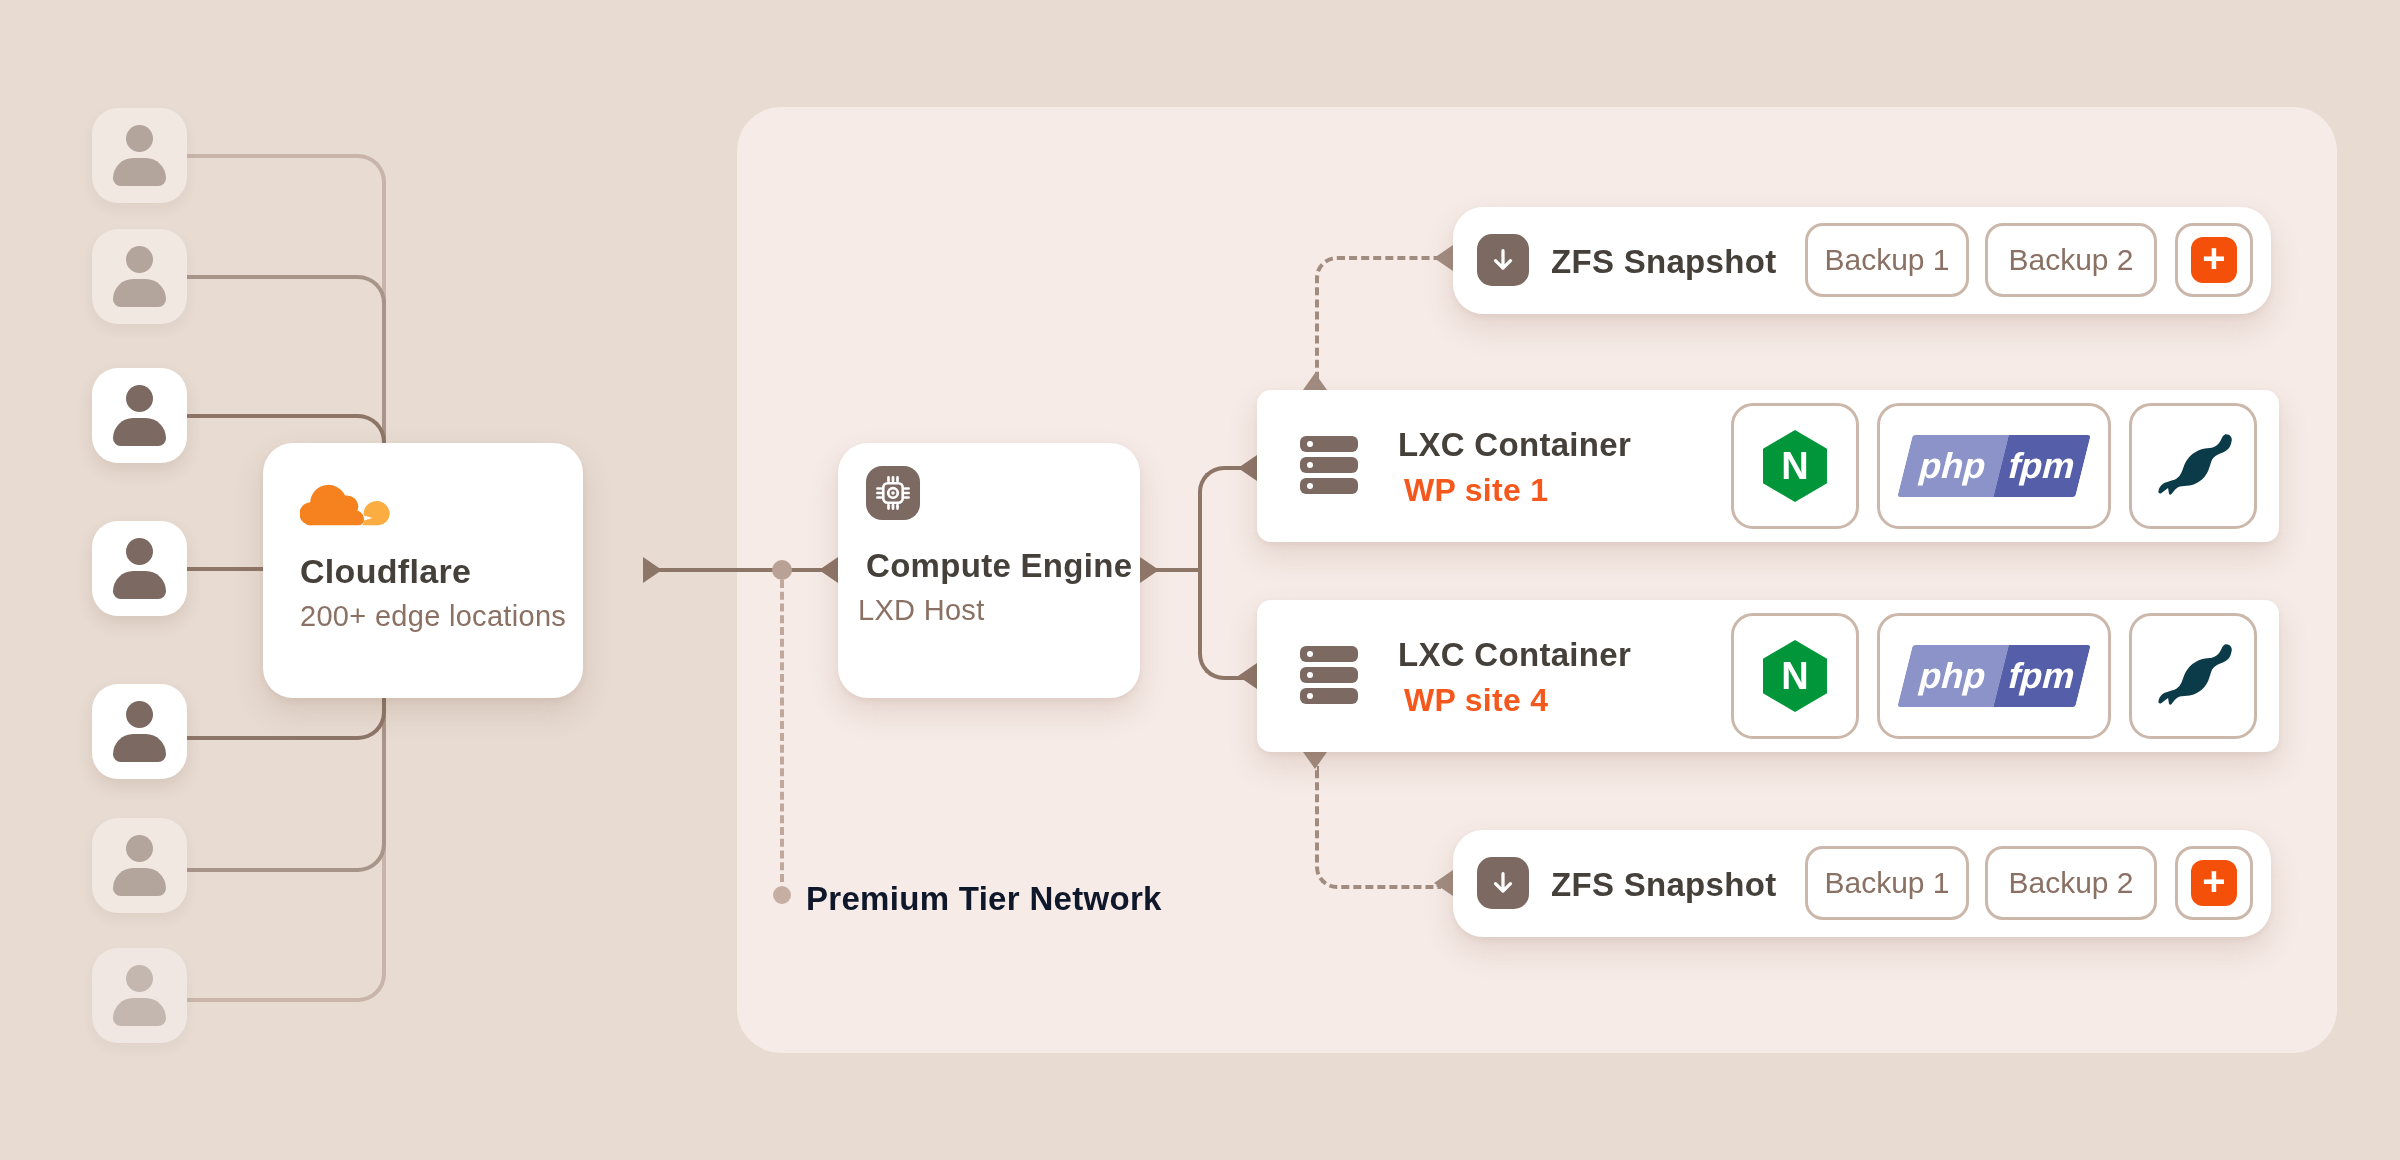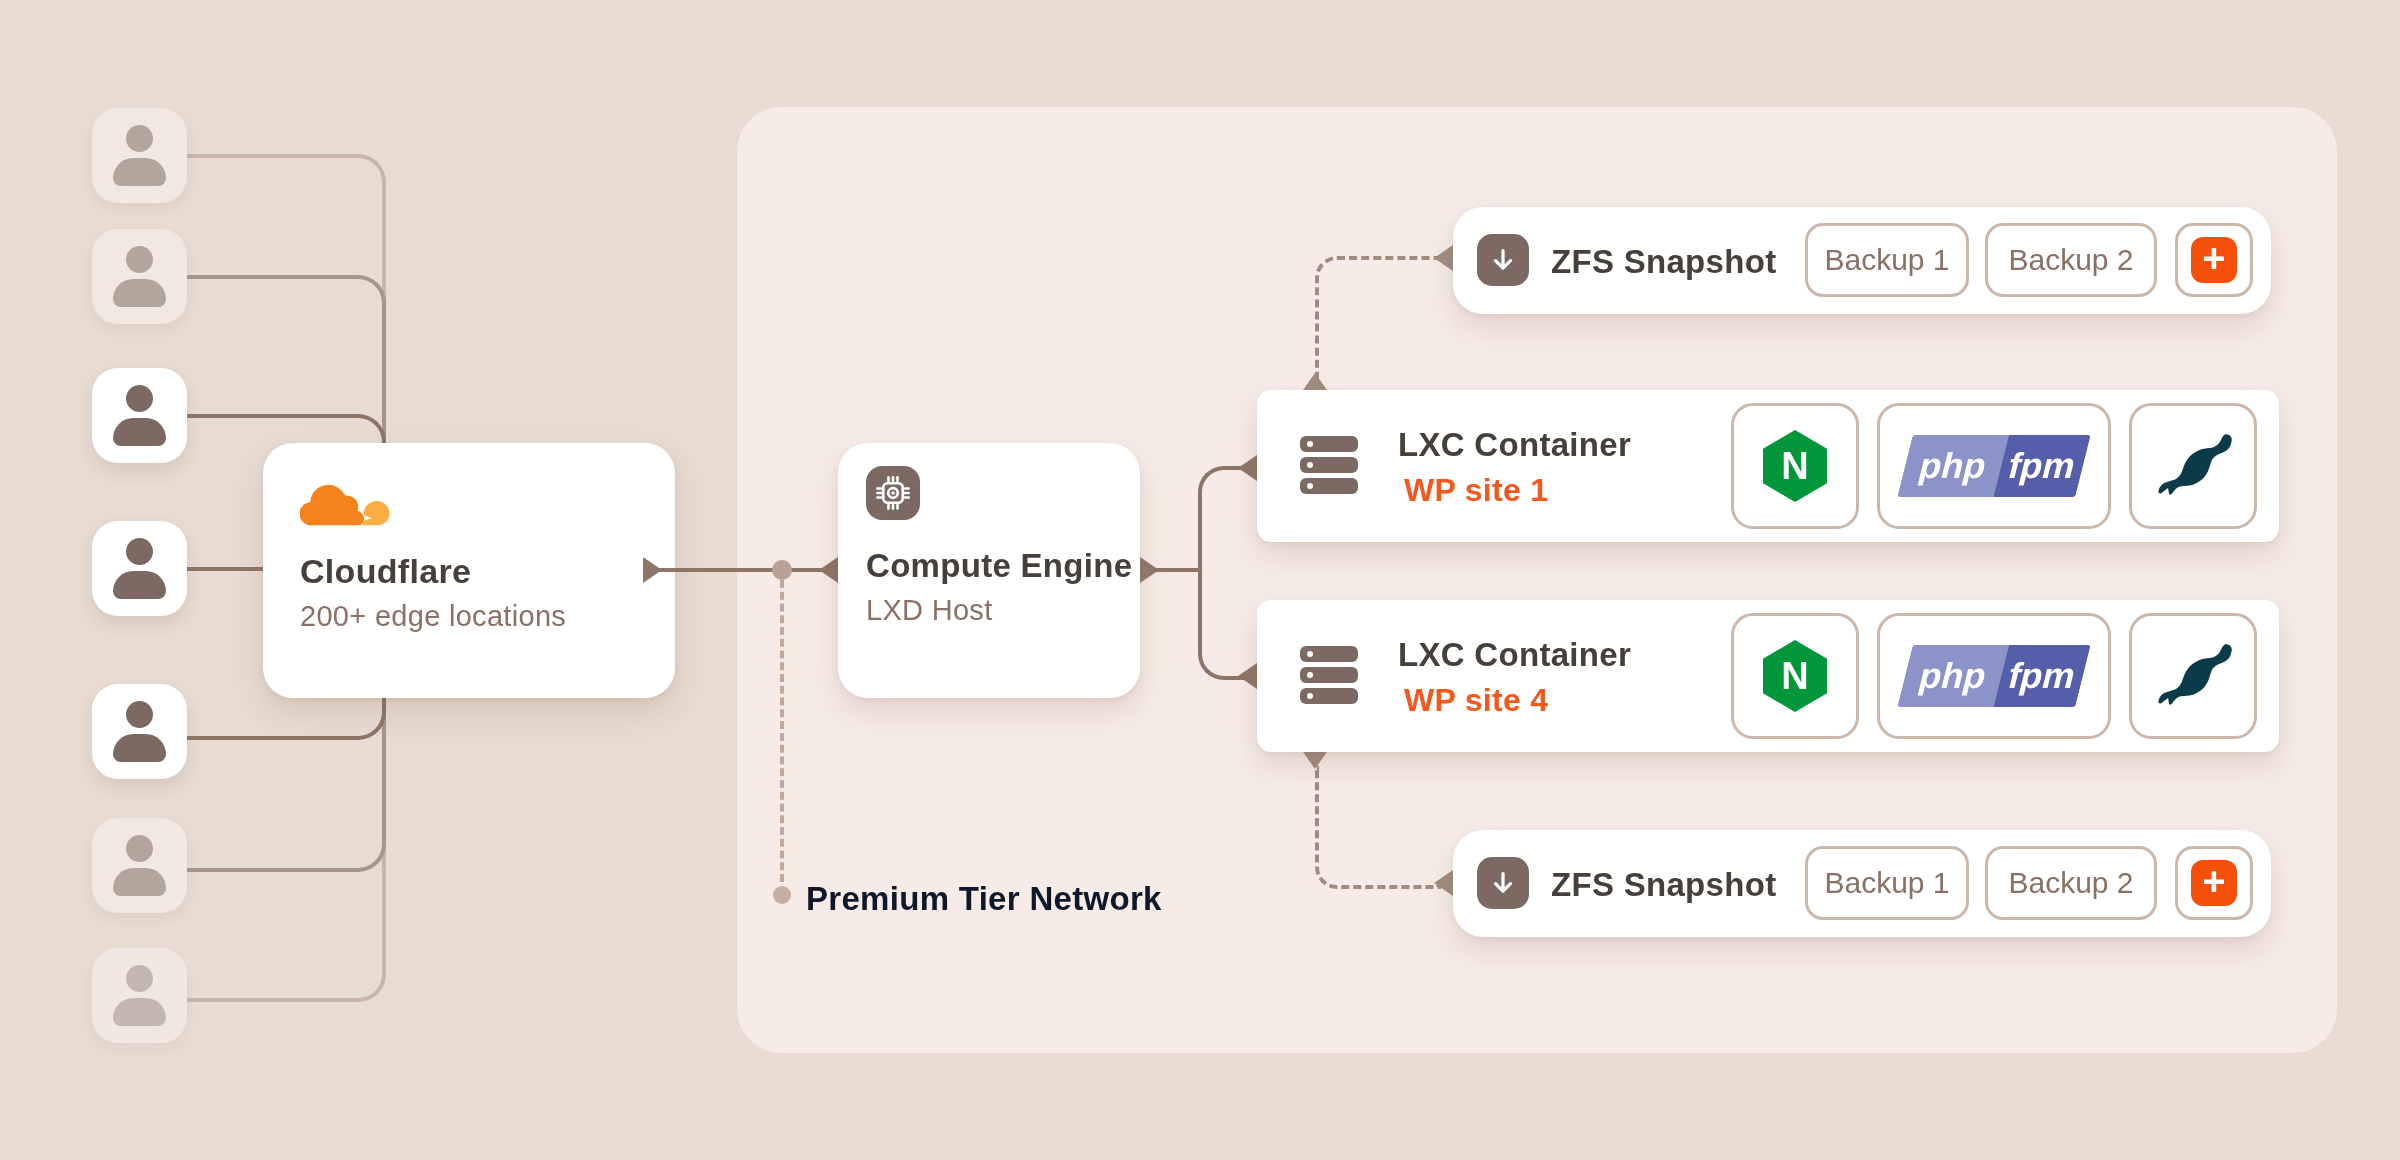--- a/index.html
+++ b/index.html
@@ -114,21 +114,21 @@
   </div>
 <div class="abs user fade1" style="left:92px;top:818px;">
     <span class="head"></span>
     <span class="torso"></span>
   </div>
 <div class="abs user fade2" style="left:92px;top:948px;">
     <span class="head"></span>
     <span class="torso"></span>
   </div>
 
-<div class="abs card" style="left:263px;top:443px;width:412px;height:255px;">
+<div class="abs card" style="left:263px;top:443px;width:320px;height:255px;">
   <span class="abs" style="left:37px;top:31px;">
     <svg width="100" height="58" viewBox="0 0 120 70">
       <path fill="#fbad41" d="M95 62 H72 l5-18 a16 16 0 0 1 19-11 a16 16 0 0 1 12 15 a15 15 0 0 1-13 14z"></path>
       <path fill="#ffffff" d="M70 50 l4-11 3 11 10 3-10 3-3 10-4-10-9-3z"></path>
       <path fill="#f6821f" d="M14 62 a14 14 0 0 1-2-28 a22 22 0 0 1 42-8 a14 14 0 0 1 16 14 l-1 4 a12 12 0 0 1 8 11 q0 7-8 7z"></path>
     </svg>
   </span>
   <div class="abs title" style="left:37px;top:111px;">Cloudflare</div>
   <div class="abs subtitle" style="left:37px;top:159px;">200+ edge locations</div>
 </div>
@@ -146,21 +146,21 @@
     <svg width="36" height="36" viewBox="0 0 24 24">
       <g stroke="#ffffff" stroke-width="1.8" fill="none" stroke-linecap="round">
         <rect x="5.5" y="5.5" width="13" height="13" rx="3"></rect>
         <circle cx="12" cy="12" r="3.2"></circle>
         <path d="M9 1.6v2.4M12 1.6v2.4M15 1.6v2.4M9 20v2.4M12 20v2.4M15 20v2.4M1.6 9h2.4M1.6 12h2.4M1.6 15h2.4M20 9h2.4M20 12h2.4M20 15h2.4"></path>
       </g>
       <circle cx="12" cy="12" r="1.2" fill="#ffffff"></circle>
     </svg>
   </span>
   <div class="abs title" style="left:28px;top:106px;font-size:33px;">Compute Engine</div>
-  <div class="abs subtitle" style="left:28px;top:153px;">LXD Host</div>
+  <div class="abs subtitle" style="left:20px;top:153px;">LXD Host</div>
 </div>
 
 <div class="abs flare-r" style="left:1140px;top:557px;"></div>
 <div class="abs hline" style="left:1146px;top:568px;width:56px;"></div>
 <div class="abs b-top c-dark" style="left:1198px;top:466px;width:49px;height:106px;"></div>
 <div class="abs b-bot c-dark" style="left:1198px;top:568px;width:49px;height:108px;"></div>
 <div class="abs flare-l" style="left:1238px;top:455px;"></div>
 <div class="abs flare-l" style="left:1238px;top:663px;"></div>
 
 <div class="abs flare-up" style="left:1303px;top:373px;"></div>

